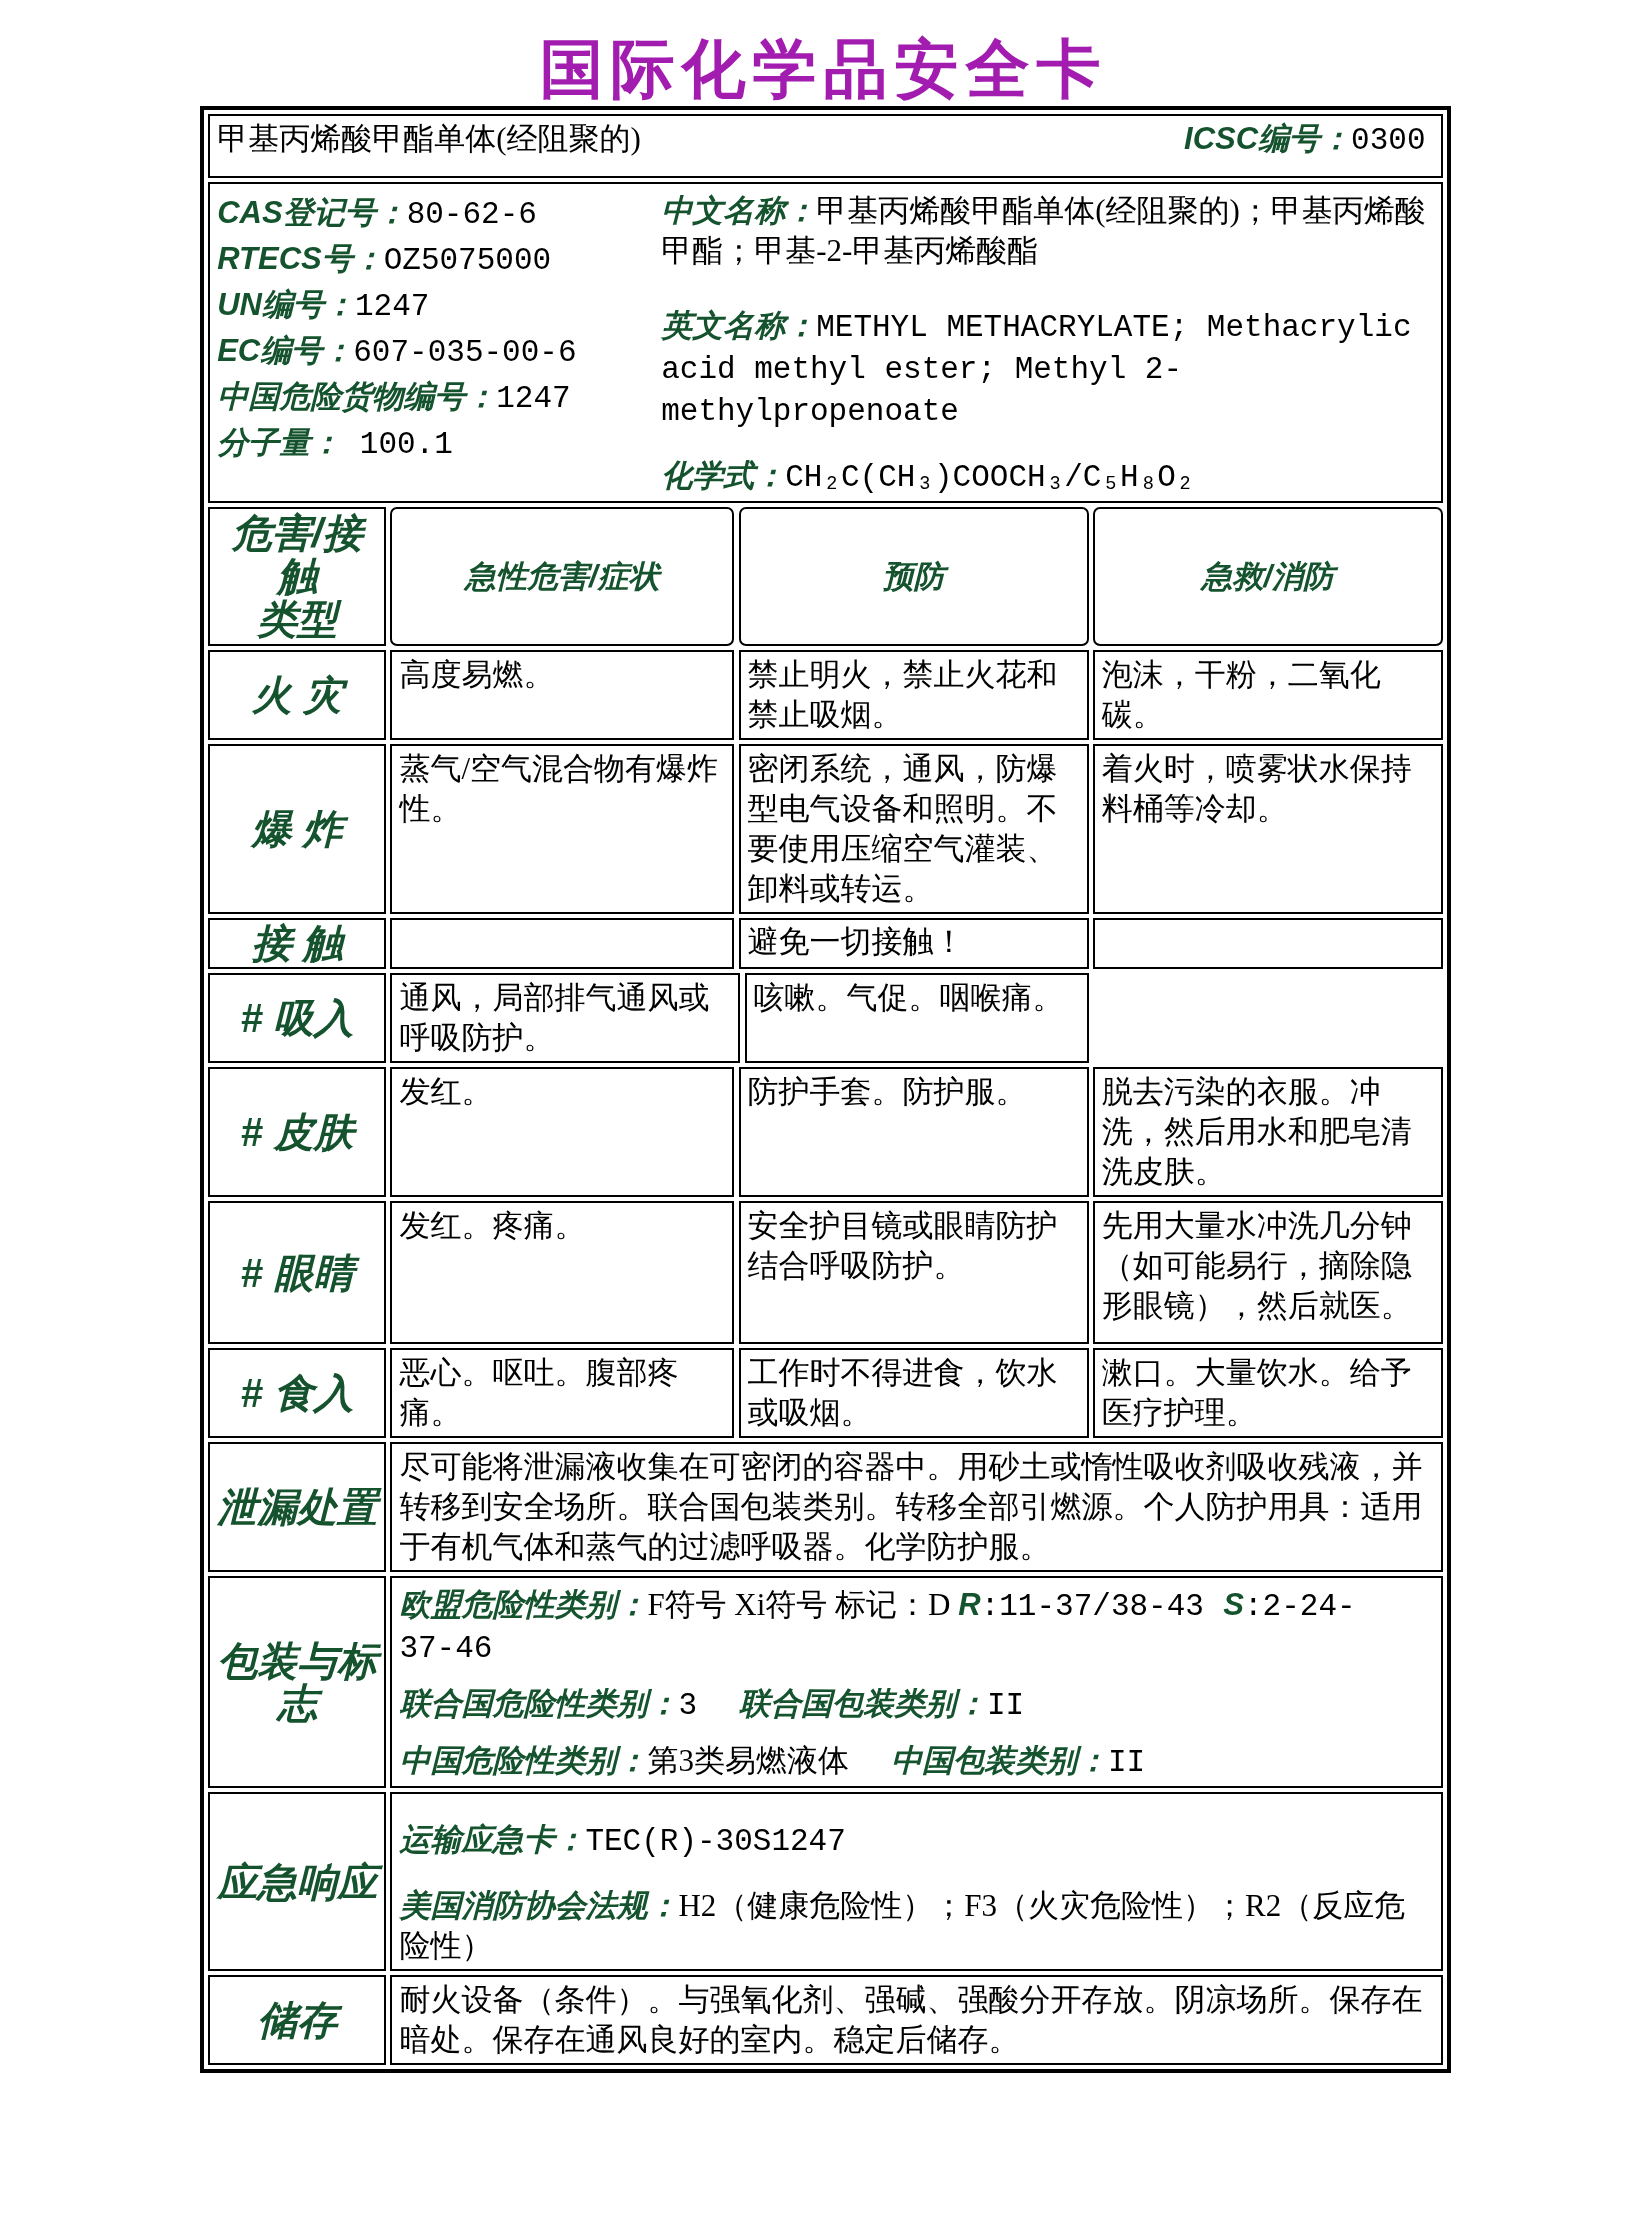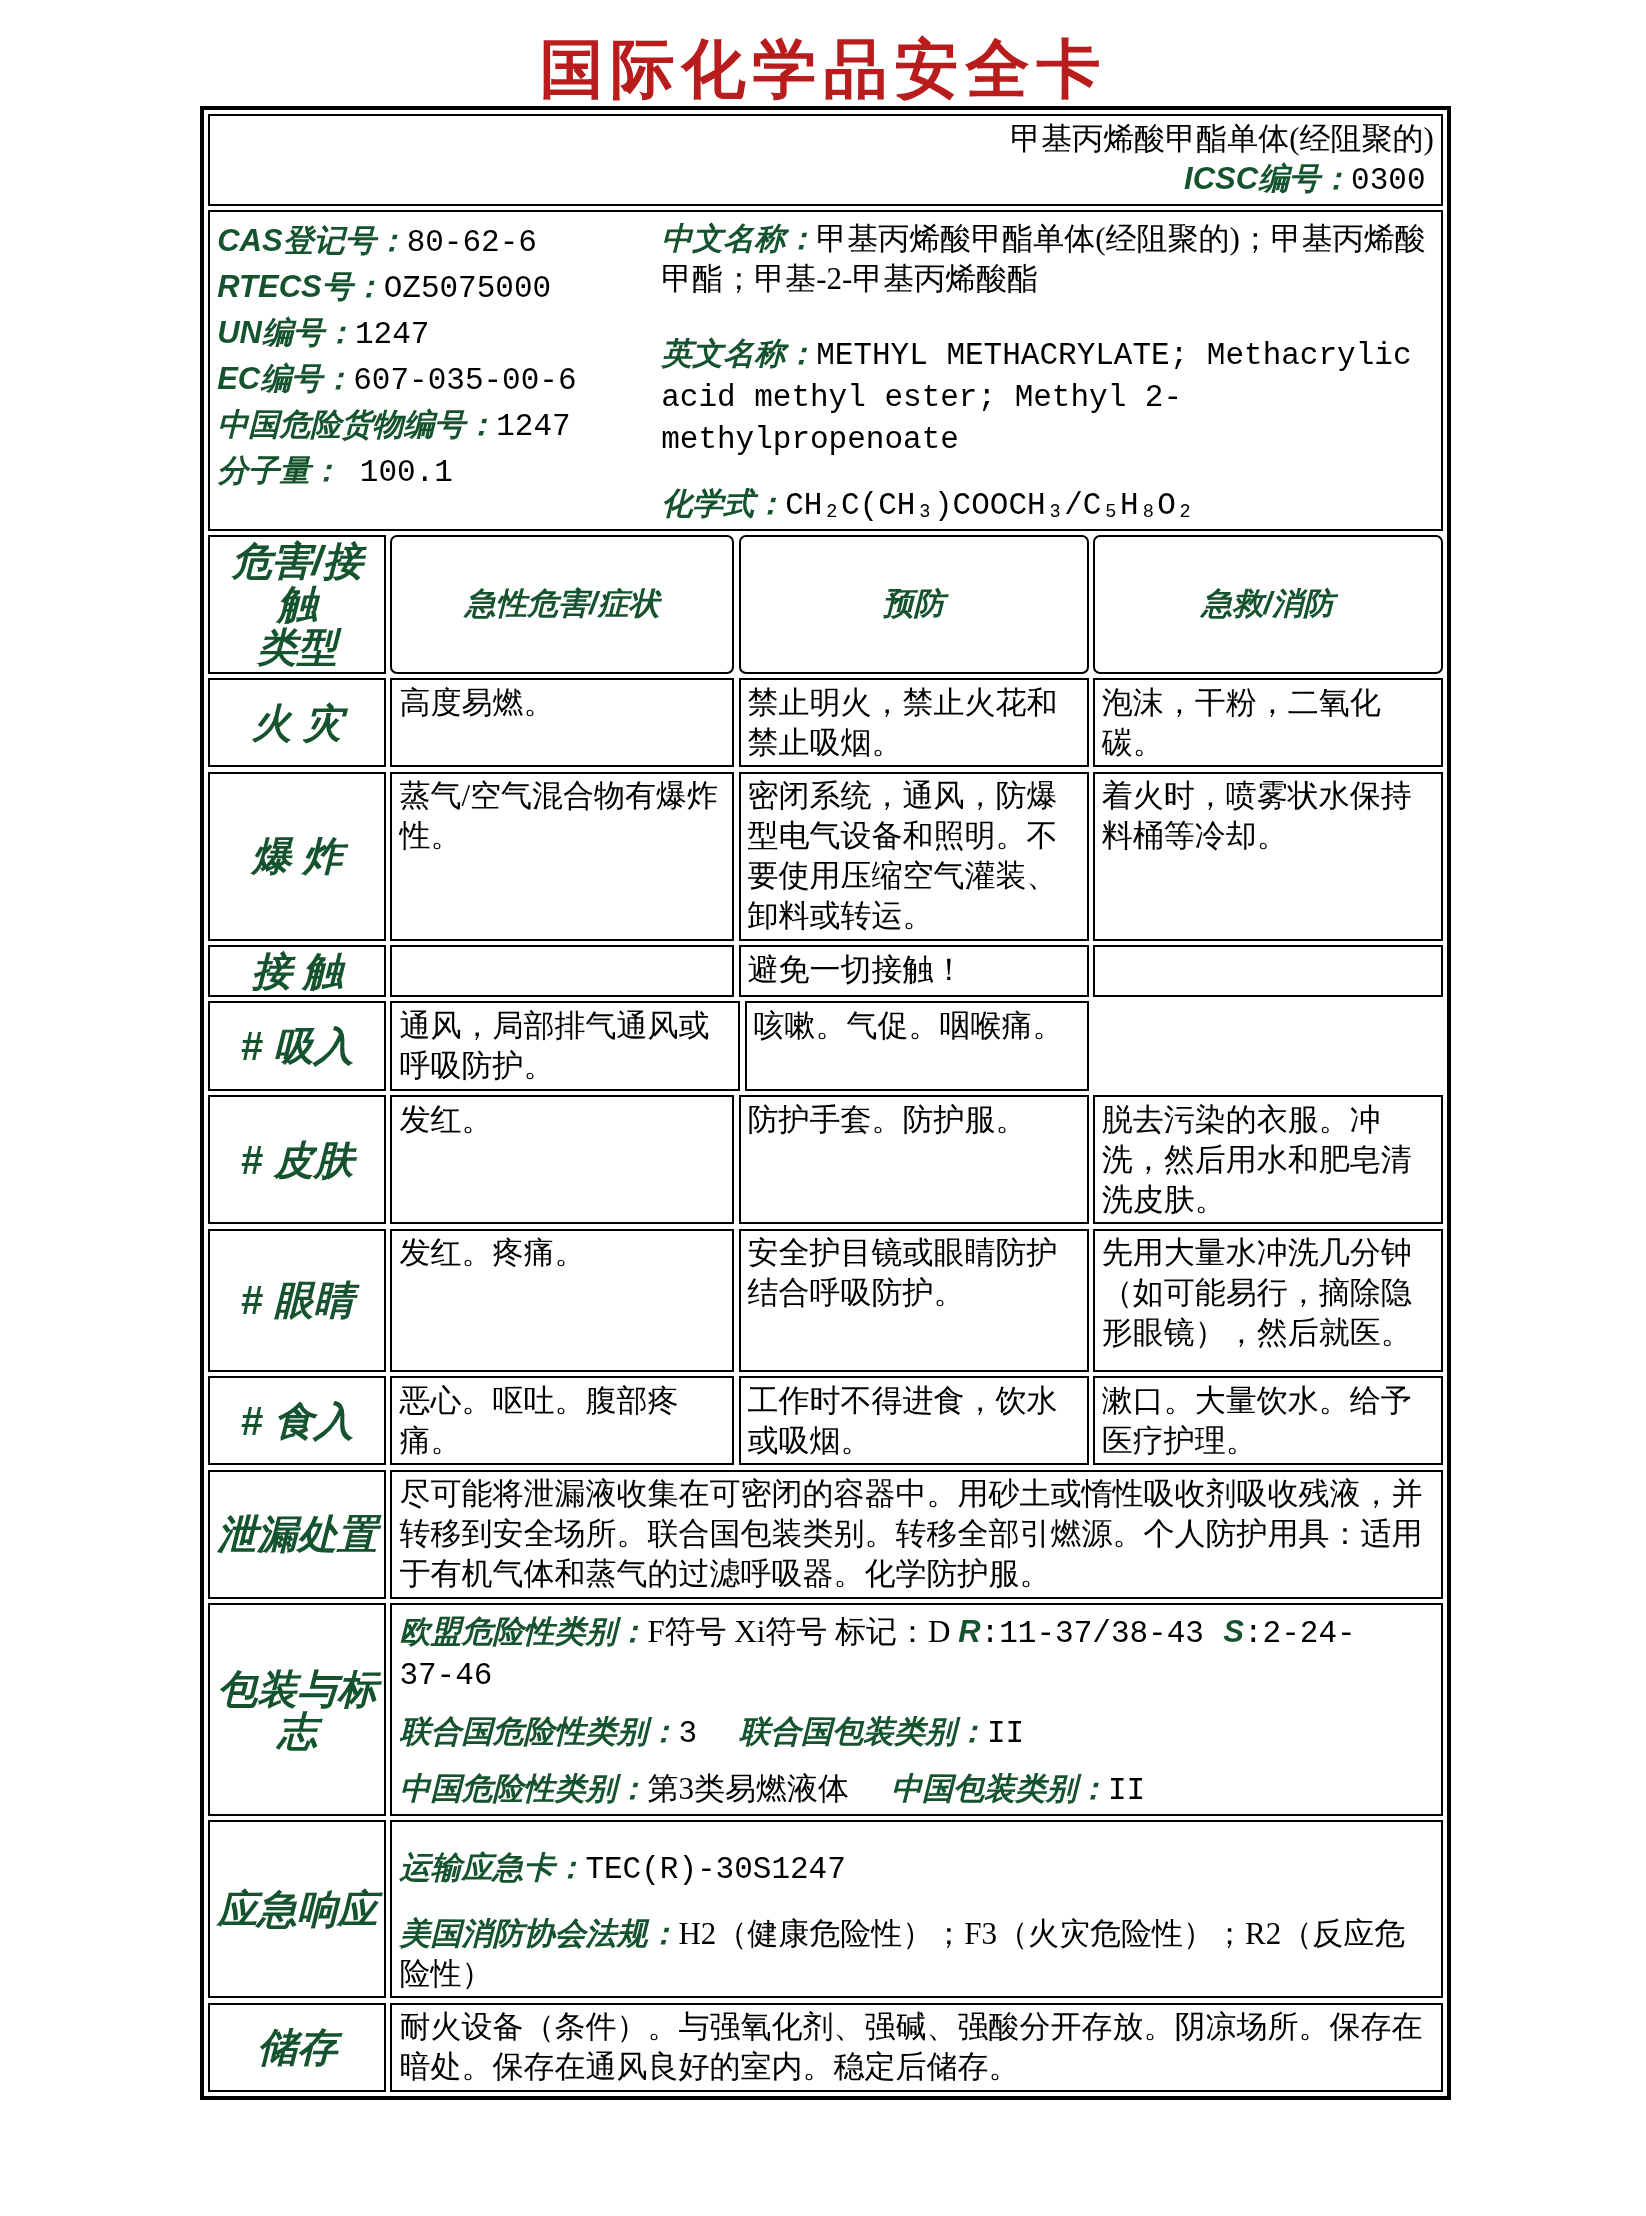--- a/index.html
+++ b/index.html
@@ -7,21 +7,21 @@
   body {
     width: 1647px; height: 2216px;
     position: relative;
     font-family: "Liberation Serif", serif;
     color: #000000;
   }
   .page-title {
     position: absolute; top: 26px; left: 0; width: 100%;
     text-align: center;
     font-size: 64px; font-weight: bold; letter-spacing: 7px;
-    color: #b91c1c;
+    color: #a21caf;
     font-family: "Liberation Serif", serif;
   }
   .card {
     position: absolute; left: 200px; top: 106px; width: 1251px;
     border: 4.2px solid #000; padding: 2.1px; background: #fff;
   }
   .row { display: flex; }
   .cell {
     border: 2.1px solid #000; margin: 2.1px;
     padding: 2.8px 7px;
@@ -36,23 +36,22 @@
   }
   .blue {
     color: #14532d; font-weight: bold;
     font-family: "Liberation Sans", sans-serif;
     font-style: italic;
   }
   .mono { font-family: "Liberation Mono", monospace; }
   .label-cell .blue { font-size: 40px; line-height: 42px; }
   
   .rowA {
-    display: flex; justify-content: space-between; align-items: flex-end;
+    display: flex; justify-content: space-between; align-items: flex-start;
     min-height: 64px;
-    flex-direction: column;
   }
   .rowA .right { padding-right: 8.3px; }
   
   .rowB { min-height: 265px; }
   .info-flex { display: flex; }
   .ids { flex: 0 0 444px; width: 444px; padding-top: 4.2px; }
   .id-line { line-height: 44px; white-space: nowrap; }
   .names { flex: 1 1 auto; padding-top: 4.2px; }
   .names p.zh { margin-bottom: 35px; }
   .names p.en { margin-bottom: 24px; }

